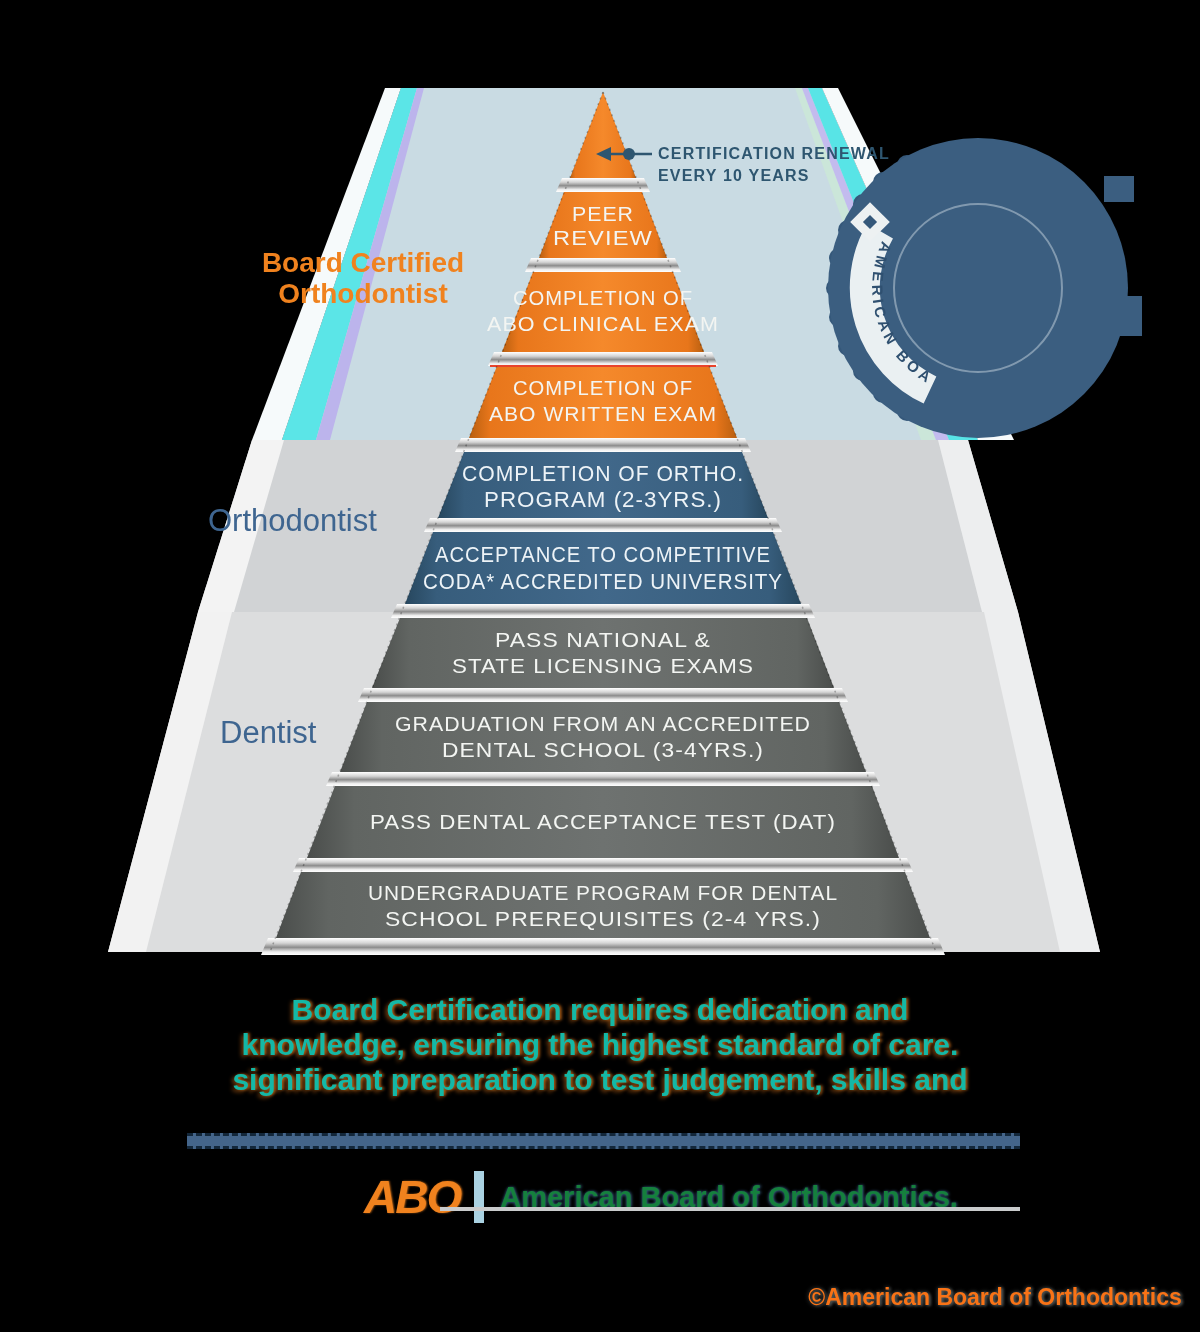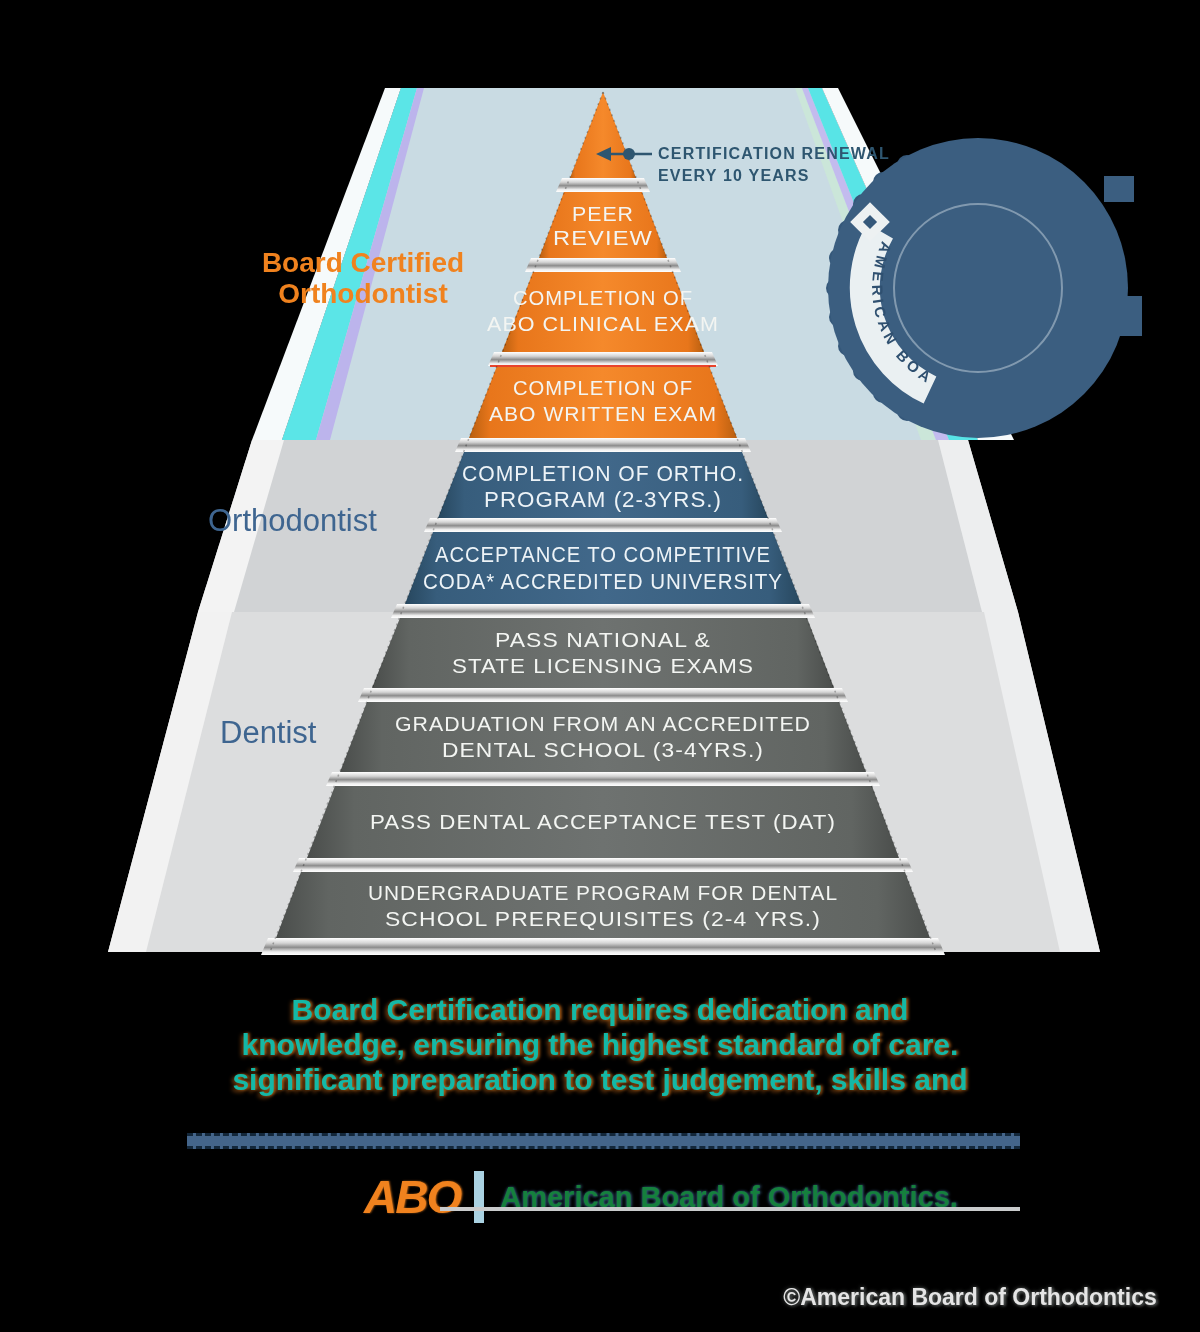--- a/index.html
+++ b/index.html
@@ -22,22 +22,22 @@
        text-shadow:1px 0 3px rgba(63,100,138,.9), -1px 1px 3px rgba(63,100,138,.7);}
   .blue-bar{position:absolute;top:1133px;left:187px;width:833px;height:10px;
        background:#44658A;border-top:3px dashed #13273a;border-bottom:3px dashed #13273a;}
   .logo-row{position:absolute;top:1150px;left:364px;display:flex;align-items:center;margin-top:20px;}
   .logo-abbr{color:#F0821E;font-weight:bold;font-style:italic;font-size:46px;letter-spacing:-2px;
        text-shadow:1px 0 2px rgba(240,130,30,.7);}
   .logo-sep{width:10px;height:52px;background:#AAD2E2;margin:0 16px 0 14px;}
   .logo-name{color:#15803d;font-weight:bold;font-size:29px;
        text-shadow:1px 0 3px rgba(60,100,136,.85), -1px 1px 3px rgba(60,100,136,.6);}
   .logo-underline{position:absolute;top:1207px;left:440px;width:580px;height:4px;background:#C9CBCC;}
-  .watermark{position:absolute;top:1284px;left:770px;width:400px;text-align:center;
-       color:#e5e5e5;font-weight:bold;font-size:23px;
+  .watermark{position:absolute;top:1284px;left:795px;width:400px;text-align:center;
+       color:#f97316;font-weight:bold;font-size:23px;
        text-shadow:0 0 4px rgba(95,99,97,.95),2px 1px 3px rgba(95,99,97,.8);}
 </style>
 </head>
 <body>
 
 <div class="stage">
 
 <svg width="1200" height="962" viewBox="0 0 1200 962">
   <defs>
     <linearGradient id="gOrange" x1="0" y1="0" x2="1" y2="0">

